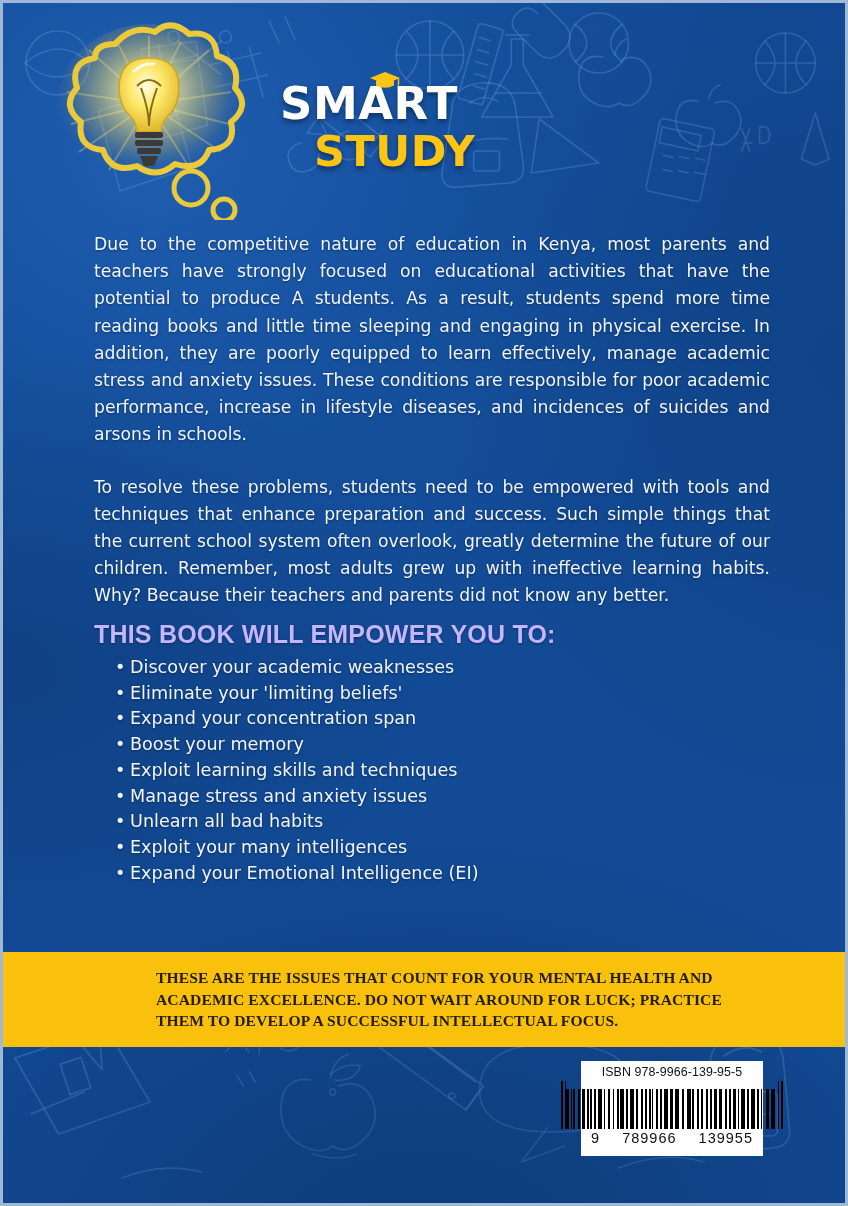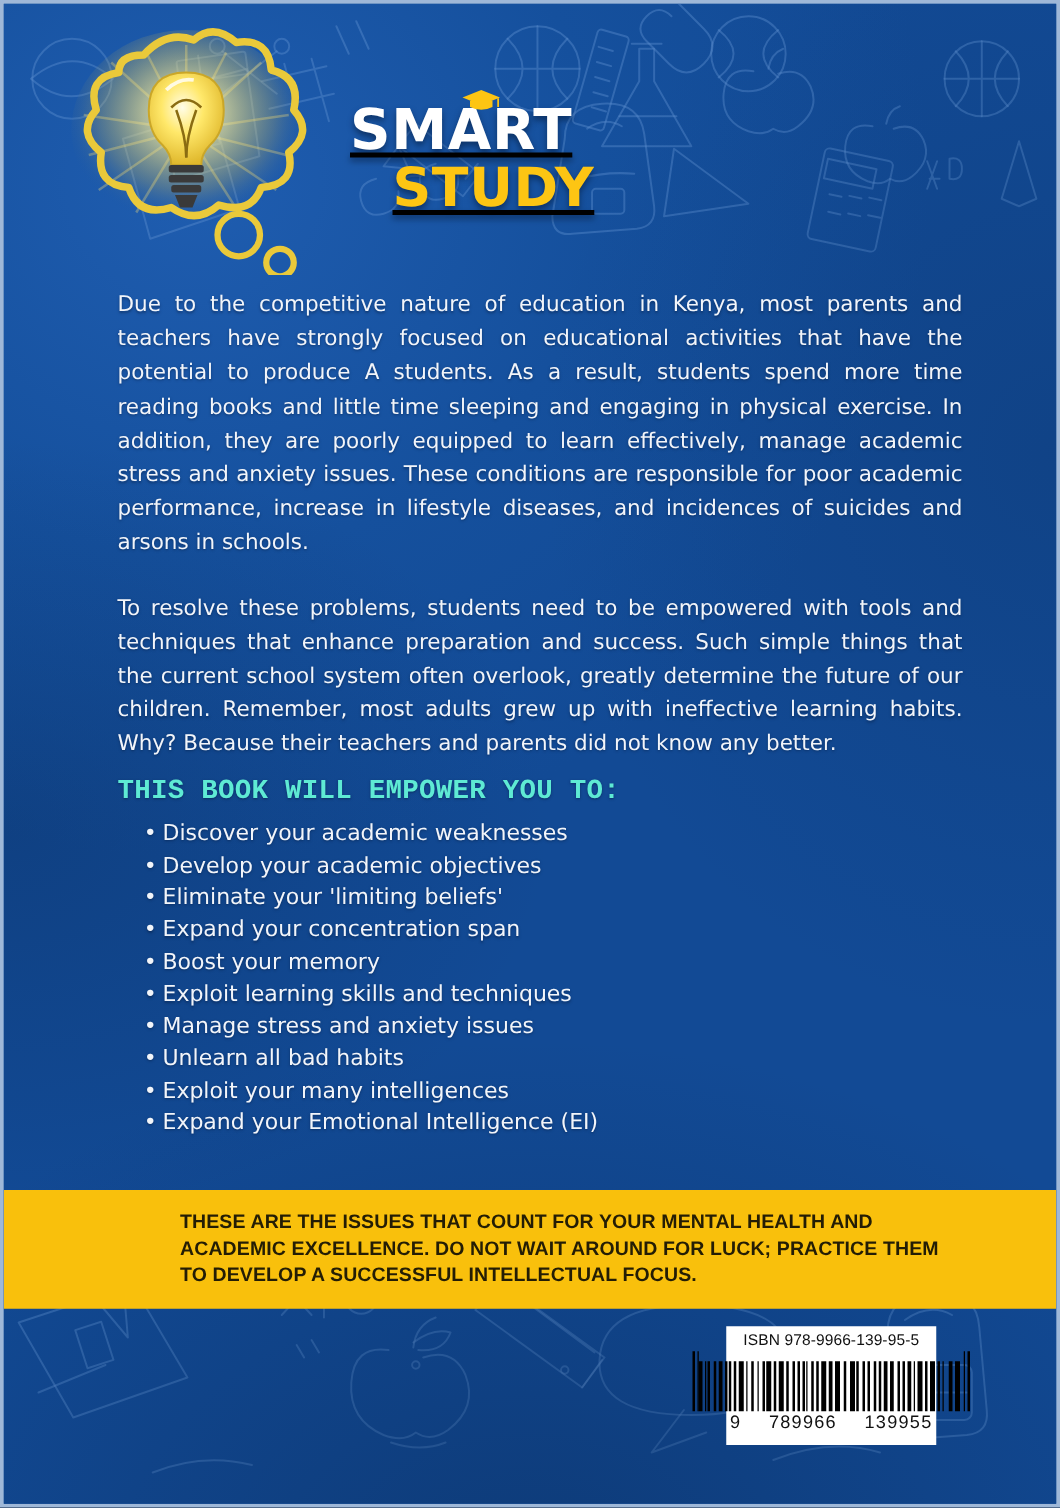--- a/index.html
+++ b/index.html
@@ -71,21 +71,20 @@
     width: 205px;
     height: 200px;
     flex: 0 0 auto;
   }
   .bulb-wrap svg { position: absolute; inset: 0; width: 100%; height: 100%; }
 
   .title-block {
     margin-left: 22px;
     position: relative;
     padding-top: 16px;
-    text-decoration: underline;
   }
   .title-line {
     font-family: "DejaVu Sans", sans-serif;
     font-weight: bold;
     letter-spacing: 0.5px;
     line-height: 1.0;
     margin: 0 0 2px 0;
     white-space: nowrap;
   }
   .t-smart {
@@ -130,24 +129,24 @@
     line-height: 27.2px;
     text-align: justify;
     margin: 0 0 25px 0;
     text-shadow: 0 1px 2px rgba(5,25,60,0.5);
   }
 
   .empower-heading {
     position: absolute;
     top: 617px;
     left: 91px;
-    color: #5eead4;
-    font-family: Liberation Mono, monospace;
+    color: #c4b5fd;
+    font-family: Liberation Sans, sans-serif;
     font-weight: bold;
-    font-size: 22px;
+    font-size: 25px;
     letter-spacing: 0.2px;
     text-shadow: 0 1px 2px rgba(5,25,60,0.55);
   }
 
   .bullets {
     position: absolute;
     top: 652px;
     left: 112px;
     list-style: none;
     margin: 0;
@@ -172,37 +171,37 @@
     position: absolute;
     left: 0;
     right: 0;
     top: 949px;
     height: 95px;
     background: #F9C00C;
     display: flex;
     align-items: center;
   }
   .banner-text {
-    margin: 4px;
+    margin: 16px;
     padding-left: 137px;
     padding-right: 90px;
     color: #241d05;
-    font-family: Liberation Sans, sans-serif;
+    font-family: Liberation Serif, serif;
     font-weight: bold;
     font-size: 15.6px;
     line-height: 21.5px;
     letter-spacing: 0.1px;
   }
 
   
   .isbn-box {
     position: absolute;
     left: 578px;
     top: 1058px;
-    width: 168px;
+    width: 182px;
     height: 95px;
     background: #ffffff;
     display: flex;
     flex-direction: column;
     align-items: center;
     padding-top: 4px;
     box-sizing: border-box;
   }
   .isbn-label {
     color: #111111;
@@ -429,21 +428,20 @@
 
   <div class="body-copy">
     <p class="para">Due to the competitive nature of education in Kenya, most parents and teachers have strongly focused on educational activities that have the potential to produce A students. As a result, students spend more time reading books and little time sleeping and engaging in physical exercise. In addition, they are poorly equipped to learn effectively, manage academic stress and anxiety issues. These conditions are responsible for poor academic performance, increase in lifestyle diseases, and incidences of suicides and arsons in schools.</p>
     <p class="para">To resolve these problems, students need to be empowered with tools and techniques that enhance preparation and success. Such simple things that the current school system often overlook, greatly determine the future of our children. Remember, most adults grew up with ineffective learning habits. Why? Because their teachers and parents did not know any better.</p>
   </div>
 
   <div class="empower-heading">THIS BOOK WILL EMPOWER YOU TO:</div>
 
   <ul class="bullets">
     <li><span class="dot">•</span><span>Discover your academic weaknesses</span></li>
-    <li><span class="dot">•</span><span>Develop your academic objectives</span></li>
     <li><span class="dot">•</span><span>Eliminate your 'limiting beliefs'</span></li>
     <li><span class="dot">•</span><span>Expand your concentration span</span></li>
     <li><span class="dot">•</span><span>Boost your memory</span></li>
     <li><span class="dot">•</span><span>Exploit learning skills and techniques</span></li>
     <li><span class="dot">•</span><span>Manage stress and anxiety issues</span></li>
     <li><span class="dot">•</span><span>Unlearn all bad habits</span></li>
     <li><span class="dot">•</span><span>Exploit your many intelligences</span></li>
     <li><span class="dot">•</span><span>Expand your Emotional Intelligence (EI)</span></li>
   </ul>
 

